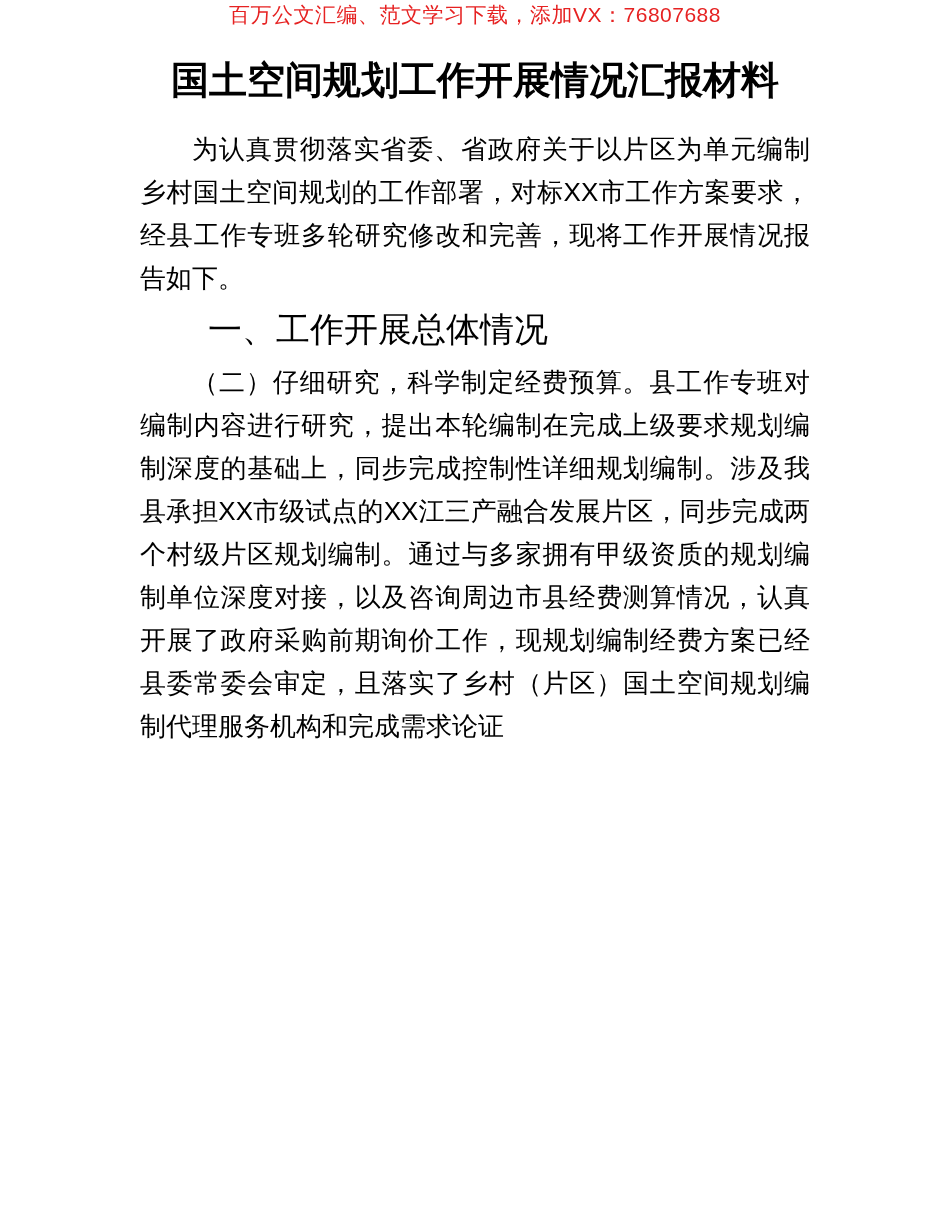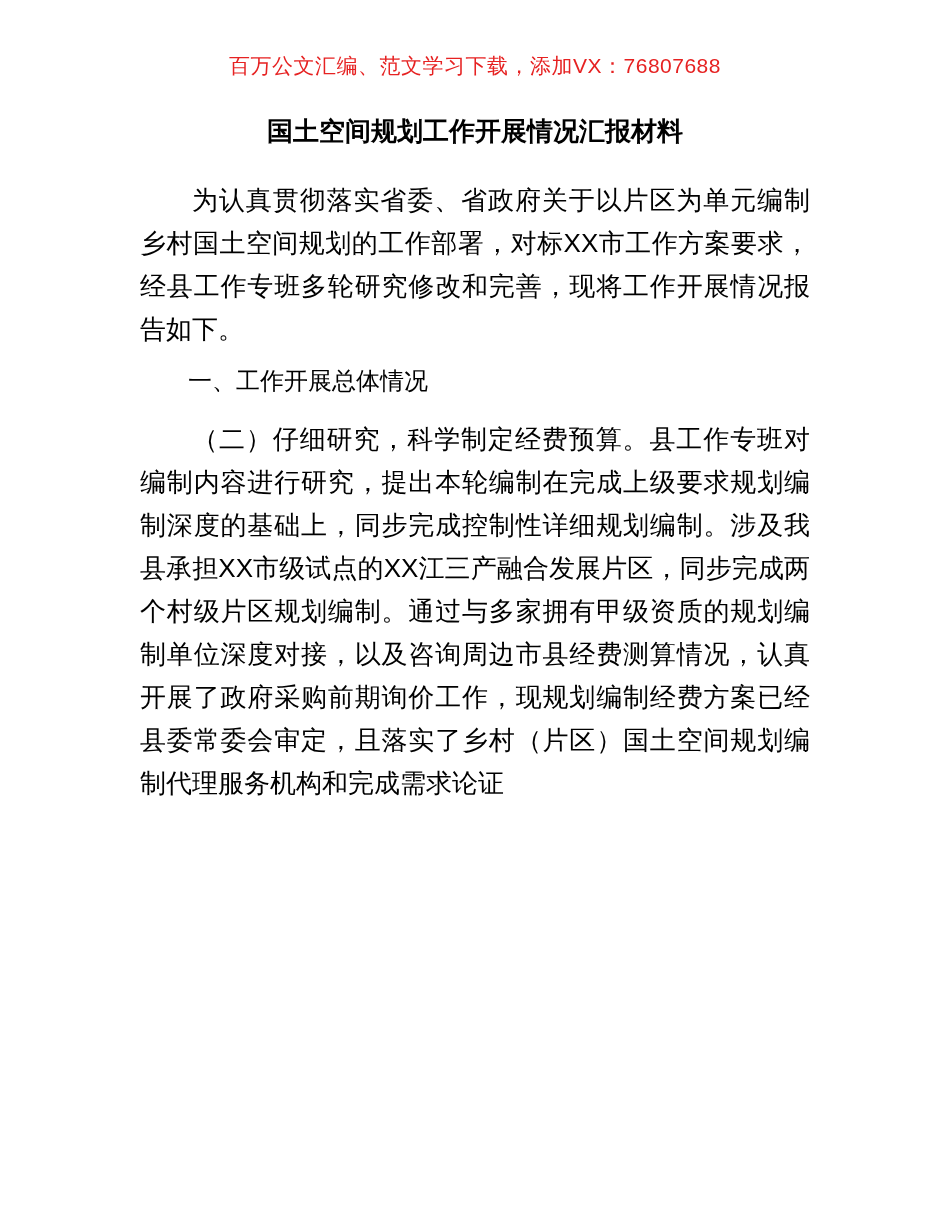--- a/index.html
+++ b/index.html
@@ -15,52 +15,51 @@
     font-family: "Liberation Sans", "DejaVu Sans", sans-serif;
     color: var(--body-text, #000000);
   }
   .page {
     width: 950px;
     height: 1230px;
     background: var(--page-background, #ffffff);
     box-sizing: border-box;
   }
   .notice {
-    padding-top: 51px;
     text-align: center;
     font-size: 21px;
     line-height: 30px;
     color: var(--notice-red, #e62222);
     letter-spacing: 0.5px;
   }
   .doc-title {
     margin: 28px 0 0 0;
     text-align: center;
-    font-size: 26px;
+    font-size: 38px;
     line-height: 44px;
     font-weight: bold;
     color: var(--body-text, #000000);
   }
   .content {
     margin: 26px 140px 0 140px;
     font-size: 26px;
     line-height: 43px;
     text-align: justify;
     text-align-last: left;
     word-break: normal;
   }
   .para {
     margin: 0 0 8px 0;
     text-indent: 2em;
   }
   .heading {
-    margin: 0 0 16px 0;
+    margin: 0 0 10px 0;
     text-indent: 2em;
     font-weight: normal;
-    font-size: 24px;
+    font-size: 34px;
     line-height: 43px;
   }
 </style>
 </head>
 <body>
 
 <div class="page">
   <div class="notice">百万公文汇编、范文学习下载，添加VX：76807688</div>
 
   <h1 class="doc-title">国土空间规划工作开展情况汇报材料</h1>

